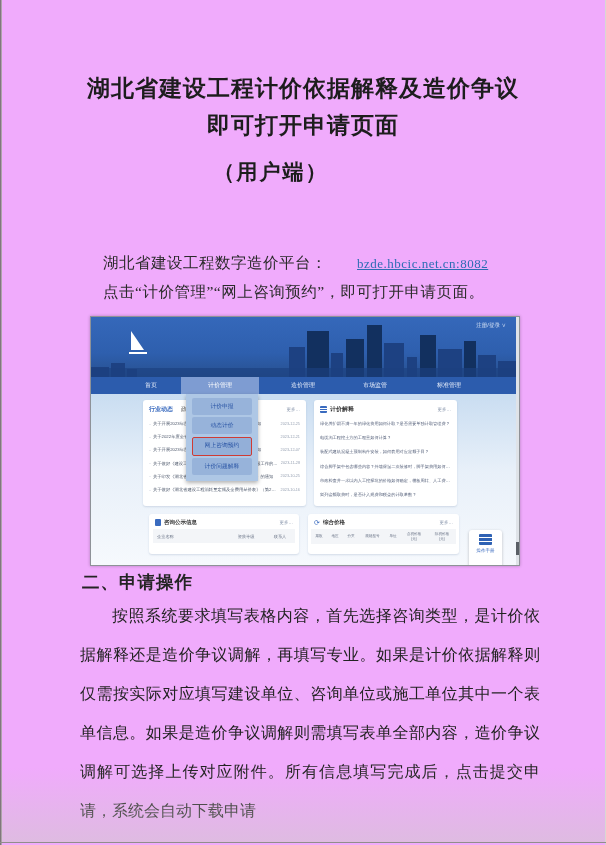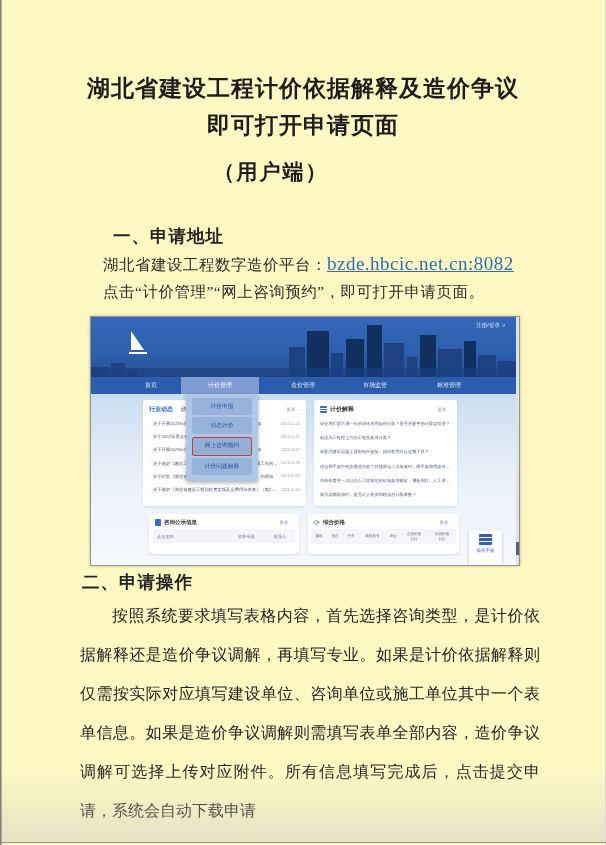--- a/index.html
+++ b/index.html
@@ -1,39 +1,39 @@
 <!DOCTYPE html>
 <html><head>
 <meta charset="utf-8">
 <style>
   html,body{margin:0;padding:0;}
   body{
     width:606px;height:845px;position:relative;overflow:hidden;
     background:#ffffff;font-family:"Liberation Serif",serif;
   }
-  .page{position:absolute;inset:0;background:#fef9c3;}
+  .page{position:absolute;inset:0;background:#f0abfc;}
   
   .edge-left{position:absolute;left:0;top:0;width:2px;height:845px;
     background:linear-gradient(90deg,#55524e,#bdbbb7);opacity:.85;z-index:40;}
   .edge-right{position:absolute;right:0;top:0;width:1px;height:845px;background:#d9d7d3;z-index:40;}
   .bottom-shade{position:absolute;left:0;right:0;top:768px;height:74px;
     background:linear-gradient(180deg,rgba(203,201,197,0),rgba(205,203,199,.5));z-index:39;}
   .bottom-line{position:absolute;left:0;right:0;top:842px;height:1px;background:#908e8a;z-index:41;}
 
   
   .doc-title{position:absolute;top:70px;left:0;width:606px;text-align:center;
     font-size:23px;font-weight:bold;color:#1d1d1d;line-height:37px;letter-spacing:1px;}
   .subtitle{position:absolute;top:158px;left:0;width:542px;text-align:center;
     font-size:21px;font-weight:bold;color:#1d1d1d;letter-spacing:2px;}
   .sec-head{position:absolute;font-family:"Liberation Sans",sans-serif;
     font-weight:bold;font-size:17.5px;color:#242424;letter-spacing:1px;}
   #sec1-head{left:113px;top:224px;}
   #sec2-head{left:82px;top:570px;}
   .addr-line1{position:absolute;left:103px;top:253px;font-size:15.5px;color:#2b2b2b;letter-spacing:.5px;}
-  .addr-link{color:#2e6db4;text-decoration:underline;font-size:19px;letter-spacing:.5px;cursor:pointer;}
+  .addr-link{color:#2e6db4;text-decoration:underline;font-size:13px;letter-spacing:.5px;cursor:pointer;margin-left:30px;}
   .addr-line2{position:absolute;left:103px;top:282px;font-size:15.5px;color:#2b2b2b;letter-spacing:.5px;}
   .para{position:absolute;left:80px;top:596px;width:460px;font-size:16px;line-height:39px;
     color:#232323;text-align:justify;text-indent:2em;}
 
   
   .shot{position:absolute;left:90px;top:316px;width:428px;height:248px;
     background:#eef3fa;border:1px solid #8e9298;box-shadow:0 0 3px rgba(0,0,0,.25);overflow:hidden;}
   .shot-inner{position:absolute;inset:0;filter:blur(.4px);}
   .shot-header{position:absolute;left:0;top:0;width:428px;height:60px;overflow:hidden;
     background:linear-gradient(180deg,#3568ba 0%,#2e5fae 60%,#27508f 100%);}
@@ -103,21 +103,20 @@
   <div class="edge-right"></div>
   <div class="bottom-shade"></div>
   <div class="bottom-line"></div>
 
   <div class="doc-title">
     <span>湖北省建设工程计价依据解释及造价争议</span><br>
     <span>即可打开申请页面</span>
   </div>
   <div class="subtitle">（用户端）</div>
 
-  <div class="sec-head" id="sec1-head">一、申请地址</div>
   <div class="addr-line1">
     <span>湖北省建设工程数字造价平台：</span><a class="addr-link">bzde.hbcic.net.cn:8082</a>
   </div>
   <div class="addr-line2">点击“计价管理”“网上咨询预约”，即可打开申请页面。</div>
 
   <div class="shot">
     <div class="shot-inner">
 
       <div class="shot-header">
         <div class="b" style="left:0;width:18px;height:10px;"></div>

